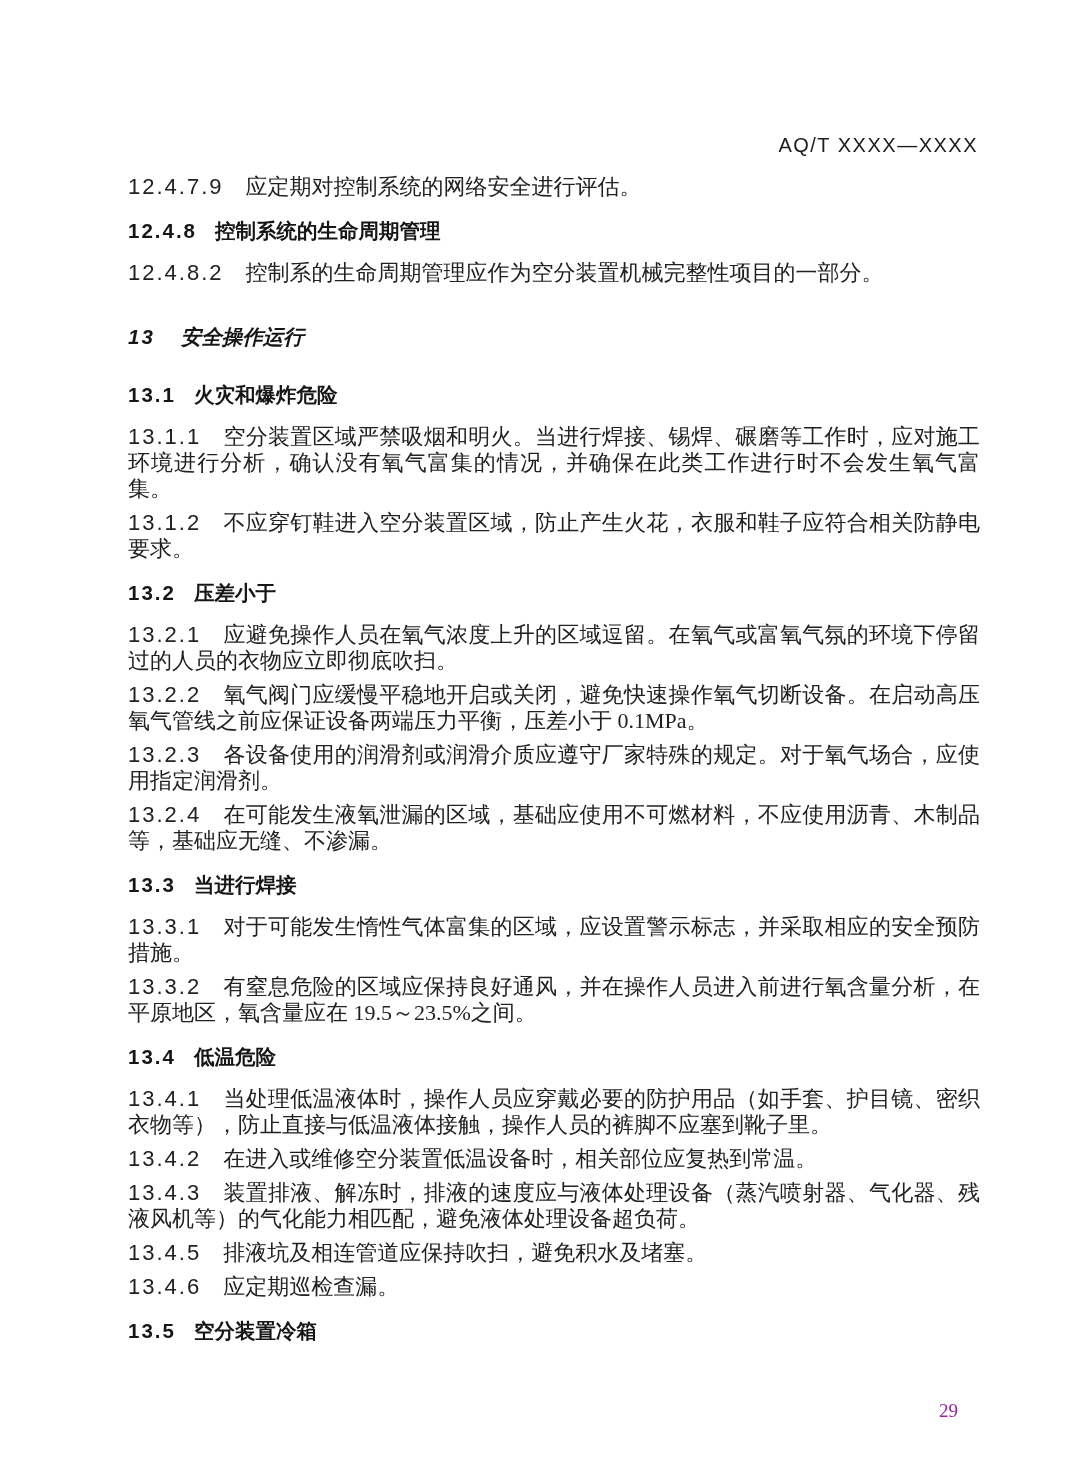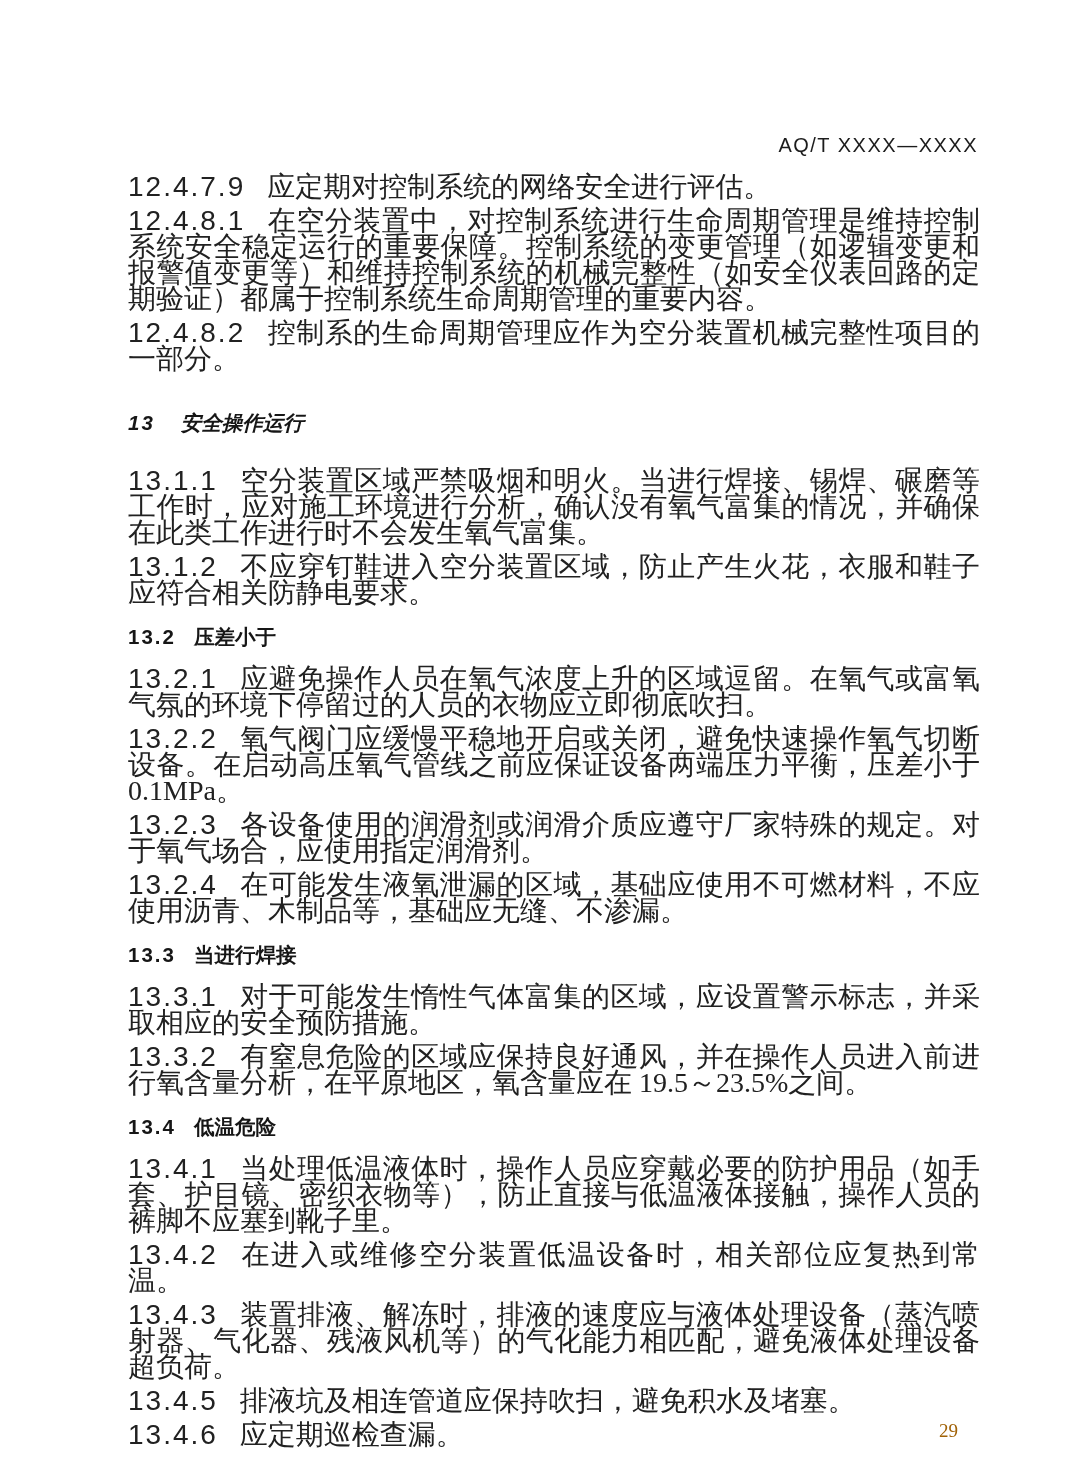--- a/index.html
+++ b/index.html
@@ -25,21 +25,21 @@
     color: #1c1c1c;
     white-space: nowrap;
   }
   .content {
     position: absolute;
     top: 0; left: 0;
     width: 1080px;
     padding: 166px 100px 0 128px;
   }
   .row {
-    font-size: 28px;
+    font-size: 22px;
     line-height: 26px;
     text-align: justify;
     color: #212121;
   }
   .row .num {
     font-family: "Liberation Sans", "DejaVu Sans", sans-serif;
     letter-spacing: 2px;
     white-space: nowrap;
     margin-right: 22px;
   }
@@ -53,38 +53,38 @@
   }
   .row.heading { margin: 18px 0 16px; }
   .row.heading .num { margin-right: 18px; letter-spacing: 2px; }
   .row.chapter { margin: 38px 0 32px; font-style: italic; }
   .row.chapter .num { margin-right: 26px; }
   .page-footer {
     position: absolute;
     top: 1400px; right: 122px;
     font-family: "Liberation Serif", "DejaVu Serif", serif;
     font-size: 19px;
-    color: #a16207;
-    margin-top: 20px;
+    color: #a21caf;
   }
 </style>
 </head>
 <body>
 
 <div class="page">
 
   <div class="page-header">
     <span>AQ/T XXXX—XXXX</span>
   </div>
 
   <main class="content">
       <p class="row clause"><span class="num">12.4.7.9</span><span class="txt">应定期对控制系统的网络安全进行评估。</span></p>
-      <p class="row clause"><span class="num">12.4.8.1</span><span class="txt">在空分装置中，对控制系统进行生命周期管理是维持控制系统安全稳定运行的重要保障。控制系统的变更管理（如逻辑变更和报警值变更等）和维持控制系统的机械完整性（如安全仪表回路的定期验证）都属于控制系统生命周期管理的重要内容。</span></p>
+      <p class="row heading"><span class="num">12.4.8</span><span class="txt">控制系统的生命周期管理</span></p>
       <p class="row clause"><span class="num">12.4.8.2</span><span class="txt">控制系的生命周期管理应作为空分装置机械完整性项目的一部分。</span></p>
       <p class="row chapter"><span class="num">13</span><span class="txt">安全操作运行</span></p>
+      <p class="row heading"><span class="num">13.1</span><span class="txt">火灾和爆炸危险</span></p>
       <p class="row clause"><span class="num">13.1.1</span><span class="txt">空分装置区域严禁吸烟和明火。当进行焊接、锡焊、碾磨等工作时，应对施工环境进行分析，确认没有氧气富集的情况，并确保在此类工作进行时不会发生氧气富集。</span></p>
       <p class="row clause"><span class="num">13.1.2</span><span class="txt">不应穿钉鞋进入空分装置区域，防止产生火花，衣服和鞋子应符合相关防静电要求。</span></p>
       <p class="row heading"><span class="num">13.2</span><span class="txt">压差小于</span></p>
       <p class="row clause"><span class="num">13.2.1</span><span class="txt">应避免操作人员在氧气浓度上升的区域逗留。在氧气或富氧气氛的环境下停留过的人员的衣物应立即彻底吹扫。</span></p>
       <p class="row clause"><span class="num">13.2.2</span><span class="txt">氧气阀门应缓慢平稳地开启或关闭，避免快速操作氧气切断设备。在启动高压氧气管线之前应保证设备两端压力平衡，压差小于 0.1MPa。</span></p>
       <p class="row clause"><span class="num">13.2.3</span><span class="txt">各设备使用的润滑剂或润滑介质应遵守厂家特殊的规定。对于氧气场合，应使用指定润滑剂。</span></p>
       <p class="row clause"><span class="num">13.2.4</span><span class="txt">在可能发生液氧泄漏的区域，基础应使用不可燃材料，不应使用沥青、木制品等，基础应无缝、不渗漏。</span></p>
       <p class="row heading"><span class="num">13.3</span><span class="txt">当进行焊接</span></p>
       <p class="row clause"><span class="num">13.3.1</span><span class="txt">对于可能发生惰性气体富集的区域，应设置警示标志，并采取相应的安全预防措施。</span></p>
       <p class="row clause"><span class="num">13.3.2</span><span class="txt">有窒息危险的区域应保持良好通风，并在操作人员进入前进行氧含量分析，在平原地区，氧含量应在 19.5～23.5%之间。</span></p>

